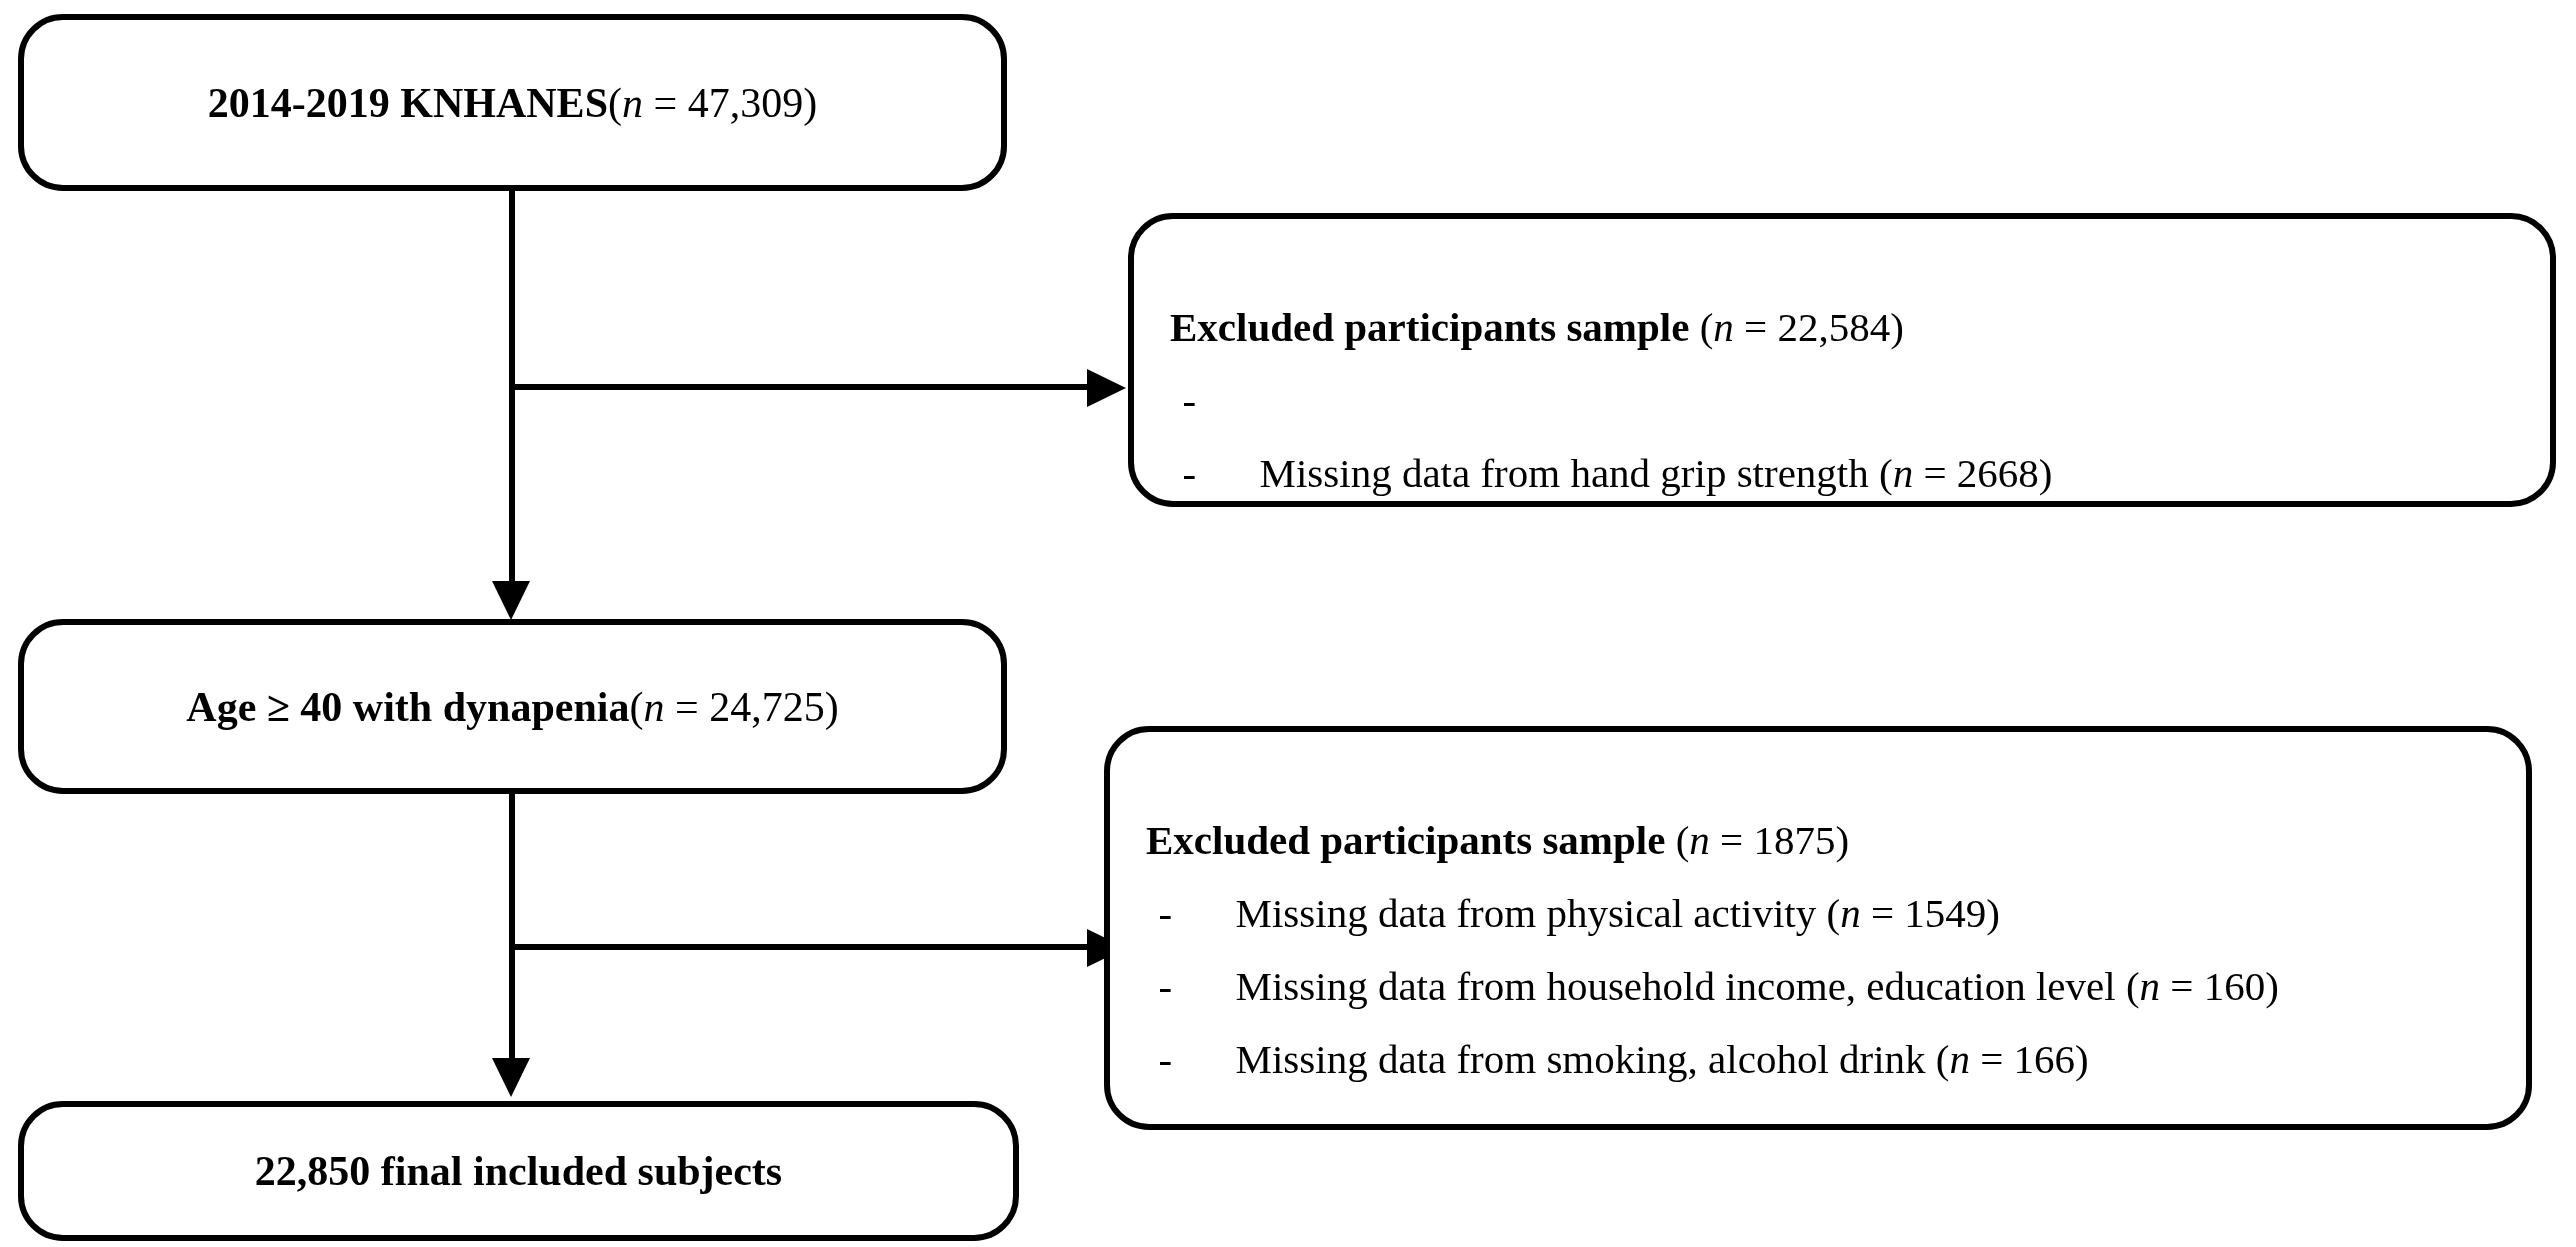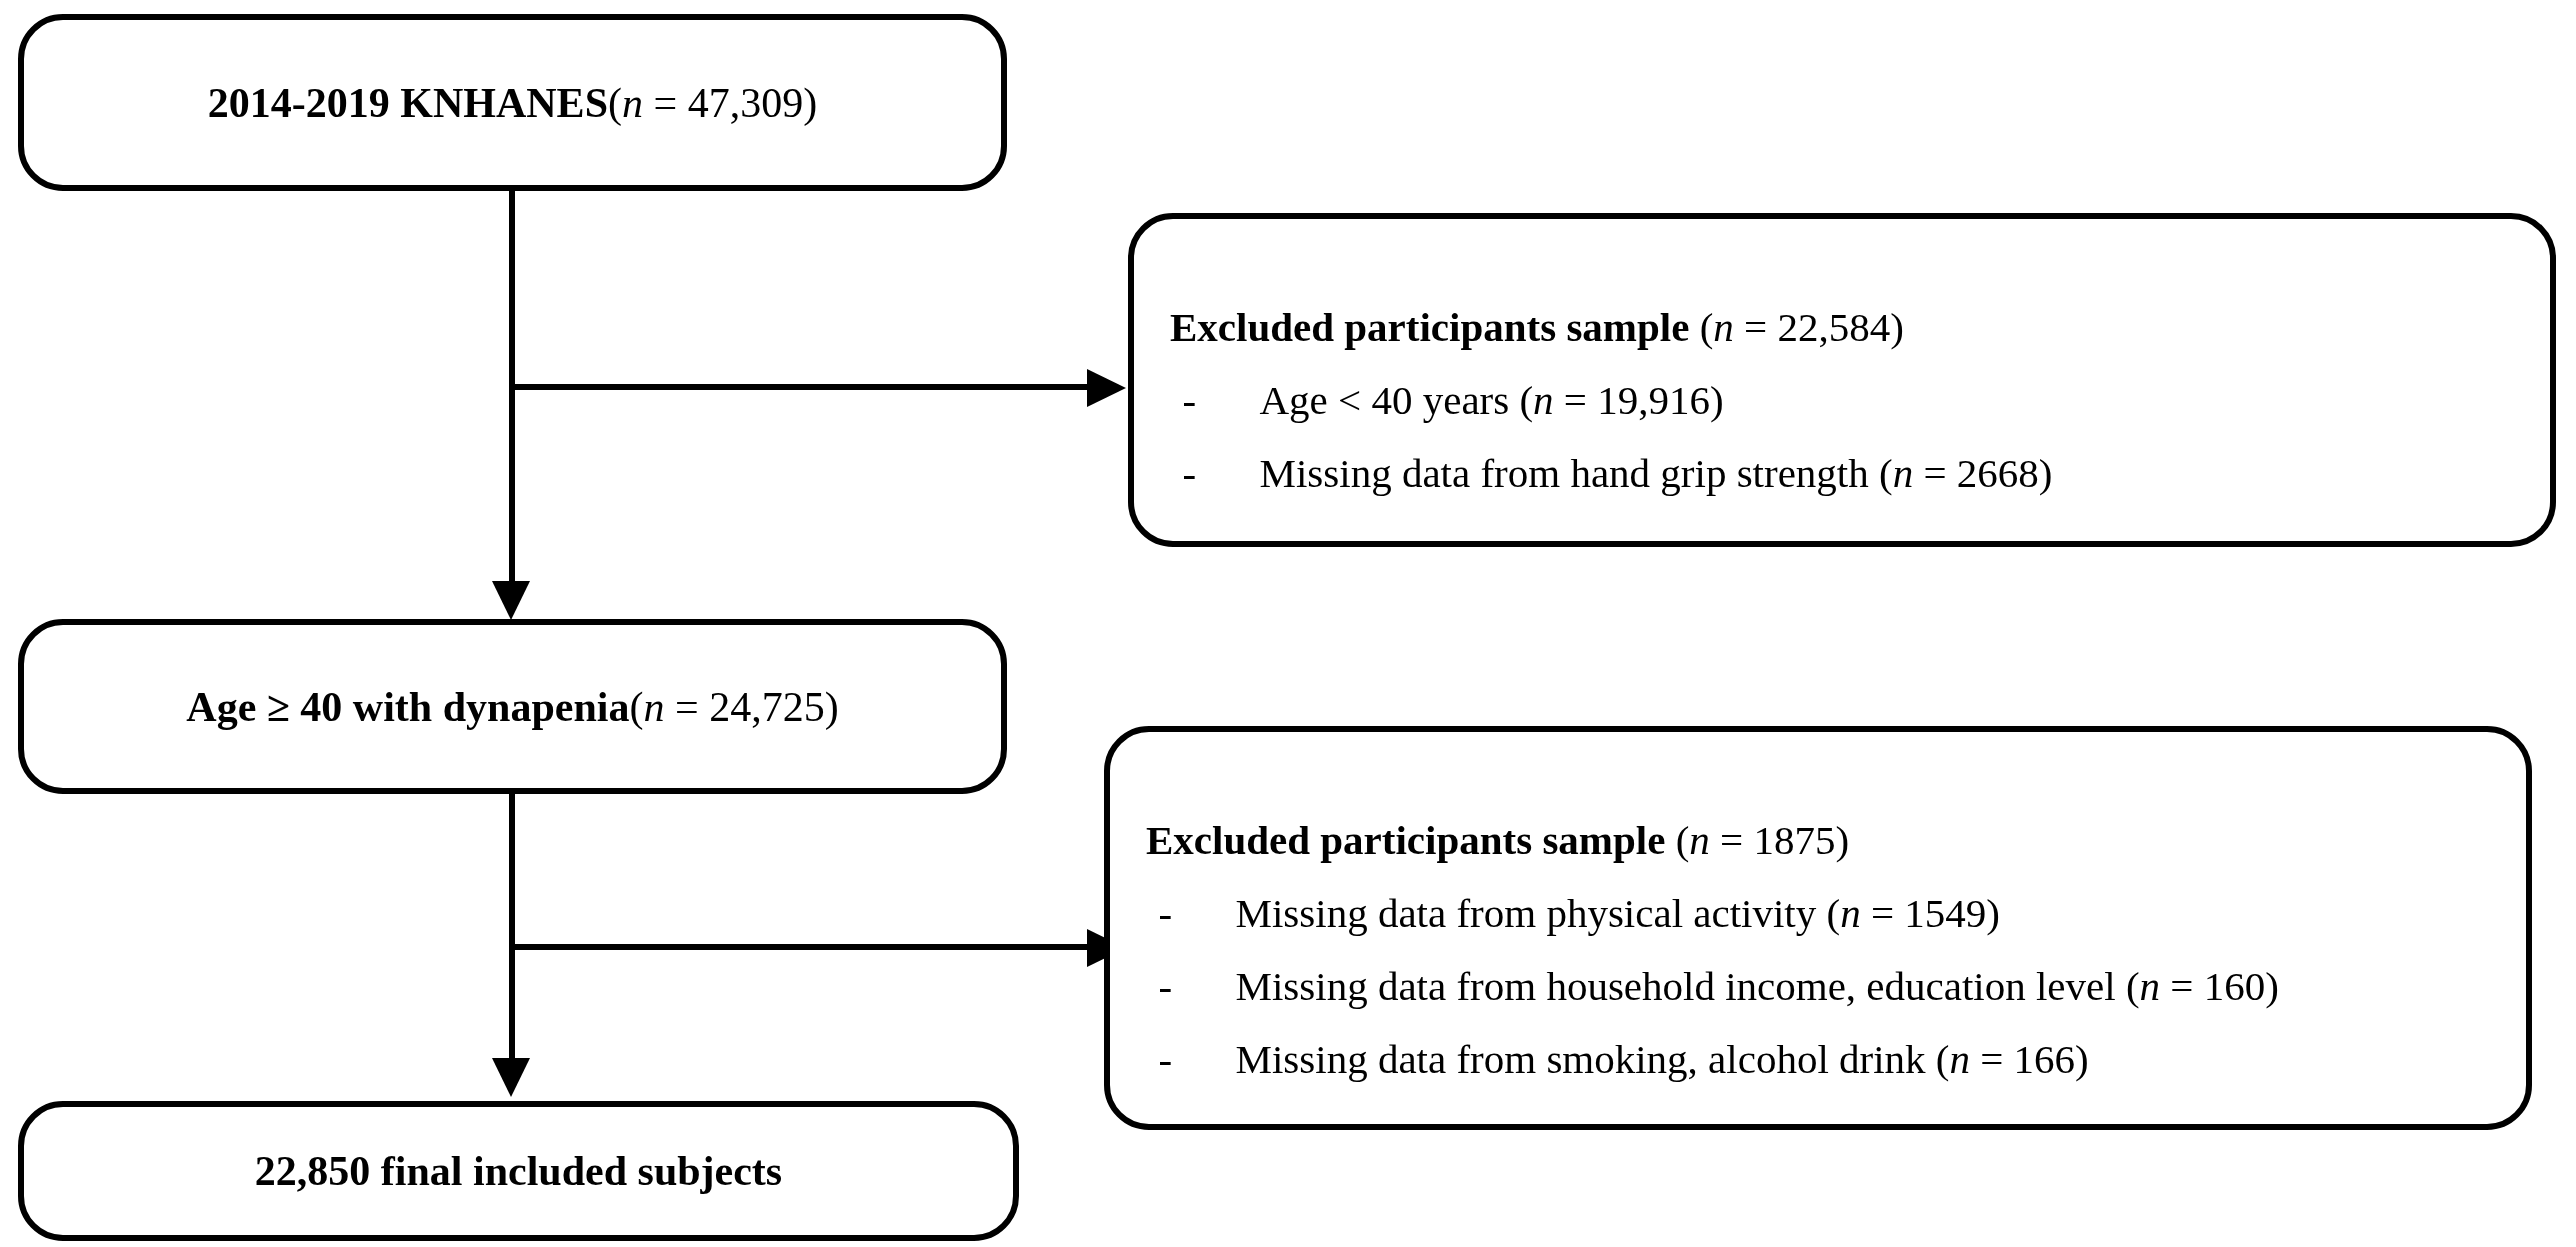--- a/index.html
+++ b/index.html
@@ -109,25 +109,24 @@
     <div class="box-title">2014-2019 KNHANES</div>
     <div class="box-count"><span>(</span><span class="nvar">n</span><span> = 47,309)</span></div>
   </div>
 
   <div class="vline" style="left:509px; top:191px; height:393px;"></div>
   <div class="arrow-down" style="left:492px; top:581px;"></div>
 
   <div class="hline" style="left:509px; top:384px; width:581px;"></div>
   <div class="arrow-right" style="left:1087px; top:369px;"></div>
 
-  <div class="fbox rbox" style="left:1128px; top:213px; width:1428px; height:334px;">
+  <div class="fbox rbox" style="left:1128px; top:213px; width:1428px; height:294px;">
     <div class="rb-title"><span class="strong">Excluded participants sample</span><span> (</span><span class="nvar">n</span><span> = 22,584)</span></div>
     <div class="rb-item">
       <span class="rb-dash">-</span>
-      <span class="rb-text"><span>Age &lt; 40 years (</span><span class="nvar">n</span><span> = 19,916)</span></span>
     </div>
     <div class="rb-item">
       <span class="rb-dash">-</span>
       <span class="rb-text"><span>Missing data from hand grip strength (</span><span class="nvar">n</span><span> = 2668)</span></span>
     </div>
   </div>
 
   <div class="fbox center-box" style="left:18px; top:619px; width:989px; height:175px;">
     <div class="box-title">Age ≥ 40 with dynapenia</div>
     <div class="box-count"><span>(</span><span class="nvar">n</span><span> = 24,725)</span></div>

